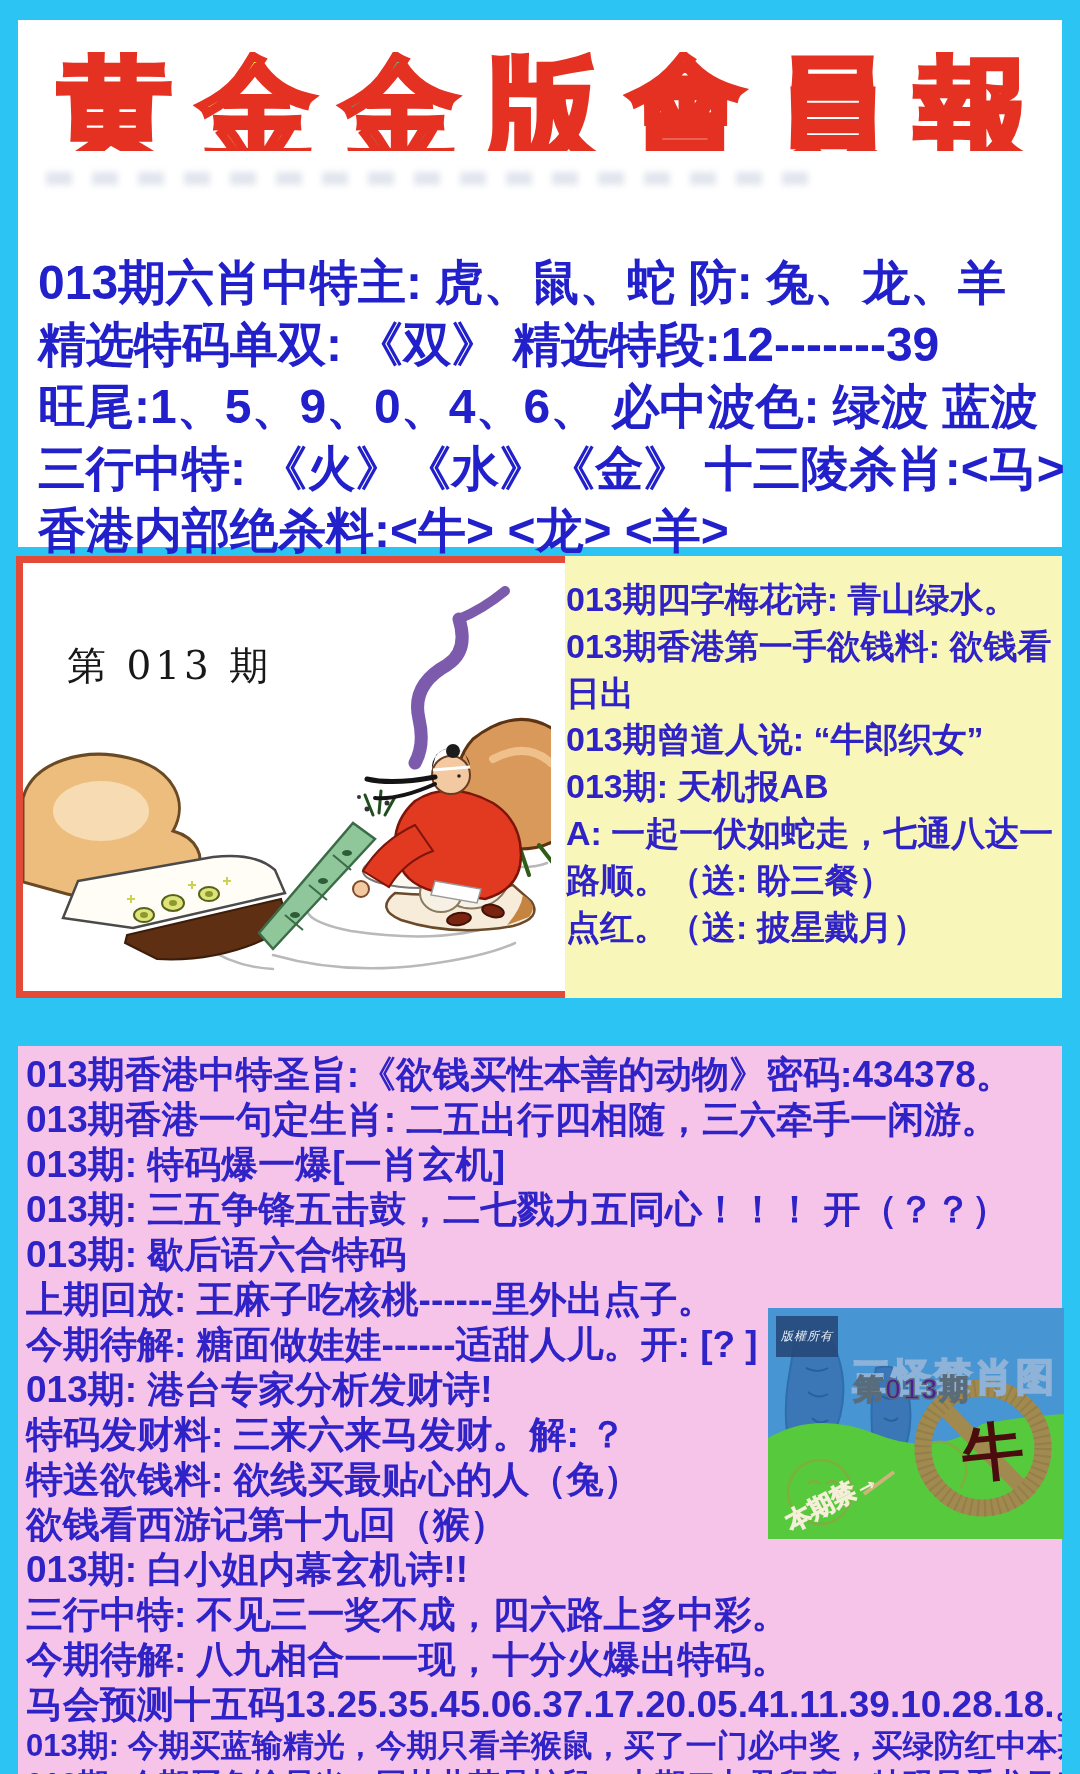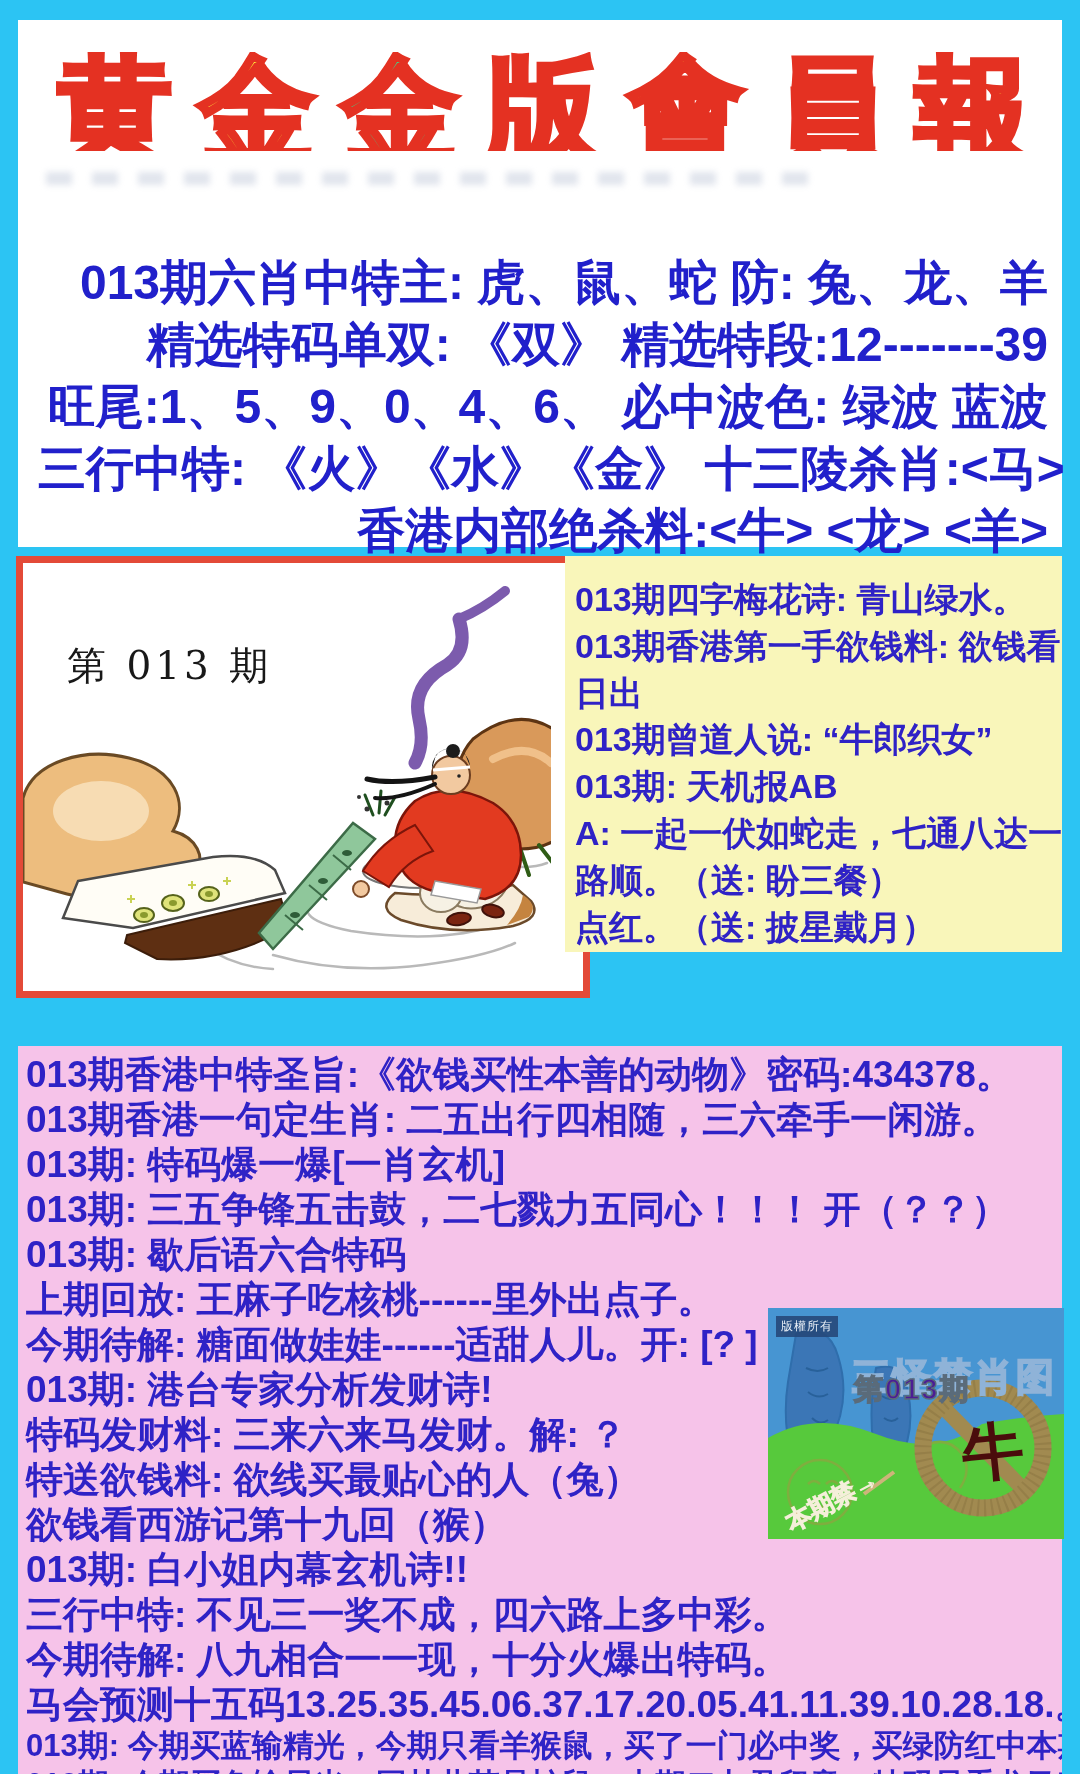--- a/index.html
+++ b/index.html
@@ -10,46 +10,46 @@
   .top-section{position:absolute;left:18px;top:20px;width:1044px;height:527px;background:#ffffff;}
   .masthead{position:absolute;left:38px;top:32px;width:975px;height:99px;overflow:hidden;
             display:flex;justify-content:space-between;font-weight:bold;font-size:116px;line-height:1;
             font-family:"DejaVu Sans",sans-serif;}
   .masthead span{-webkit-text-stroke:5px var(--title_red);}
   .t-y{color:var(--title_yellow);}
   .t-g{color:var(--title_green);}
   .ghost-line{position:absolute;left:28px;top:152px;width:770px;height:13px;opacity:.5;
               background:repeating-linear-gradient(90deg,#c3cbdb 0 26px,transparent 26px 46px);
               filter:blur(3px);}
-  .top-lines{position:absolute;left:20px;top:232px;width:1010px;text-align:right;}
+  .top-lines{position:absolute;left:20px;top:232px;width:1010px;}
   .top-line{font-size:48px;line-height:62px;font-weight:bold;color:var(--blue_text);white-space:nowrap;}
 
   
   .picture-box{position:absolute;left:16px;top:556px;width:574px;height:442px;background:#ffffff;
                border:7px solid var(--frame_red);box-sizing:border-box;}
   .picture-box svg{position:absolute;left:0;top:0;}
   .issue-label{position:absolute;left:44px;top:76px;font-family:"DejaVu Serif",serif;
                font-size:39px;color:#181818;letter-spacing:4px;}
 
   
-  .yellow-panel{position:absolute;left:565px;top:556px;width:497px;height:396px;background:var(--panel_yellow);
-                box-sizing:border-box;padding:20px 6px 0 10px;overflow:hidden;}
+  .yellow-panel{position:absolute;left:565px;top:556px;width:497px;height:442px;background:var(--panel_yellow);
+                box-sizing:border-box;padding:20px 6px 0 1px;overflow:hidden;}
   .yp-line{font-size:34px;line-height:46.8px;font-weight:bold;color:var(--blue_text2);white-space:nowrap;}
 
   
   .pink-section{position:absolute;left:18px;top:1046px;width:1044px;height:758px;background:var(--pink_bg);
                 box-sizing:border-box;padding:6px 0 0 8px;overflow:hidden;}
   .pk-line{font-size:37px;line-height:45px;font-weight:bold;color:var(--blue_text2);white-space:nowrap;}
   .pk-small{font-size:31px;line-height:38.5px;font-weight:bold;color:var(--blue_text2);white-space:nowrap;}
 
   
   .ban-graphic{position:absolute;left:768px;top:1308px;width:296px;height:231px;overflow:hidden;z-index:3;}
   .ban-graphic svg{position:absolute;left:0;top:0;}
   .bg-copyright{position:absolute;left:8px;top:8px;background:rgba(38,72,122,.9);color:#e9eff6;
-                font-size:12px;padding:2px 5px;letter-spacing:1px;}
+                font-size:12px;padding:12px 5px;letter-spacing:1px;font-style:italic;}
   .bg-title{position:absolute;left:84px;top:18px;font-size:38px;font-weight:bold;color:#ffffff;
             letter-spacing:3px;-webkit-text-stroke:2px #8fb3d8;white-space:nowrap;margin-top:26px;}
   .bg-issue{position:absolute;left:86px;top:62px;font-size:29px;font-weight:bold;color:#4c1d95;
             letter-spacing:2px;-webkit-text-stroke:1.5px #5a6b7a;white-space:nowrap;}
   .bg-animal{position:absolute;left:194px;top:102px;font-size:62px;font-weight:bold;color:var(--ban_char);
              transform:rotate(-6deg);font-family:"DejaVu Serif",serif;}
   .bg-note{position:absolute;left:14px;top:176px;font-size:25px;font-weight:bold;color:var(--note_tan);
            -webkit-text-stroke:1px #f5efda;transform:rotate(-28deg);white-space:nowrap;}
 </style>
 </head>

